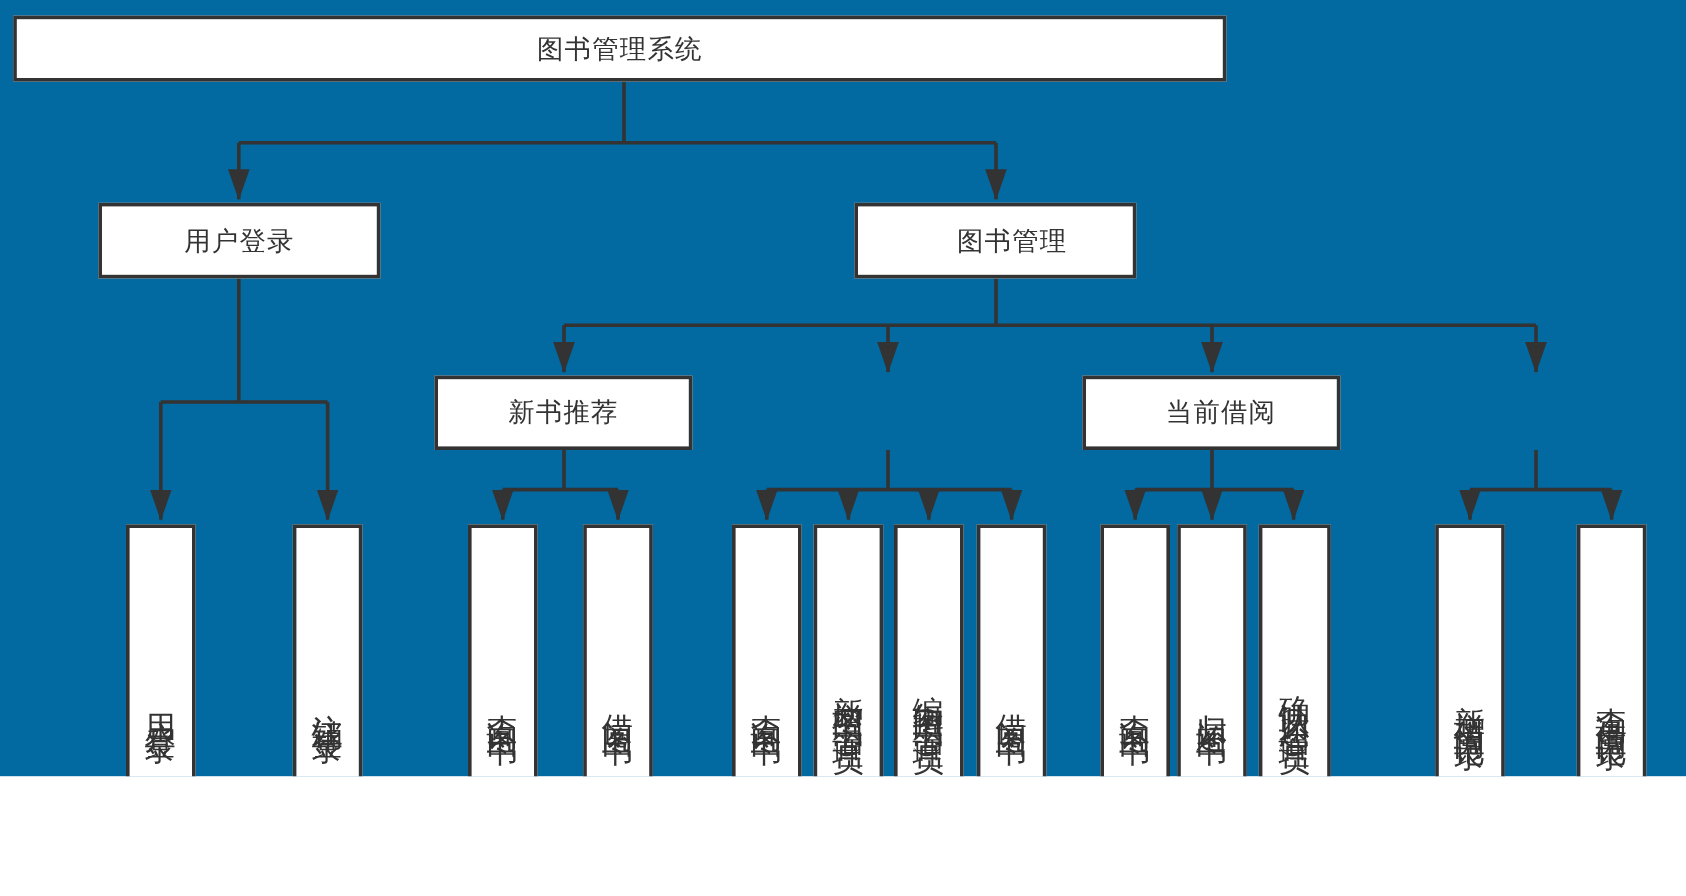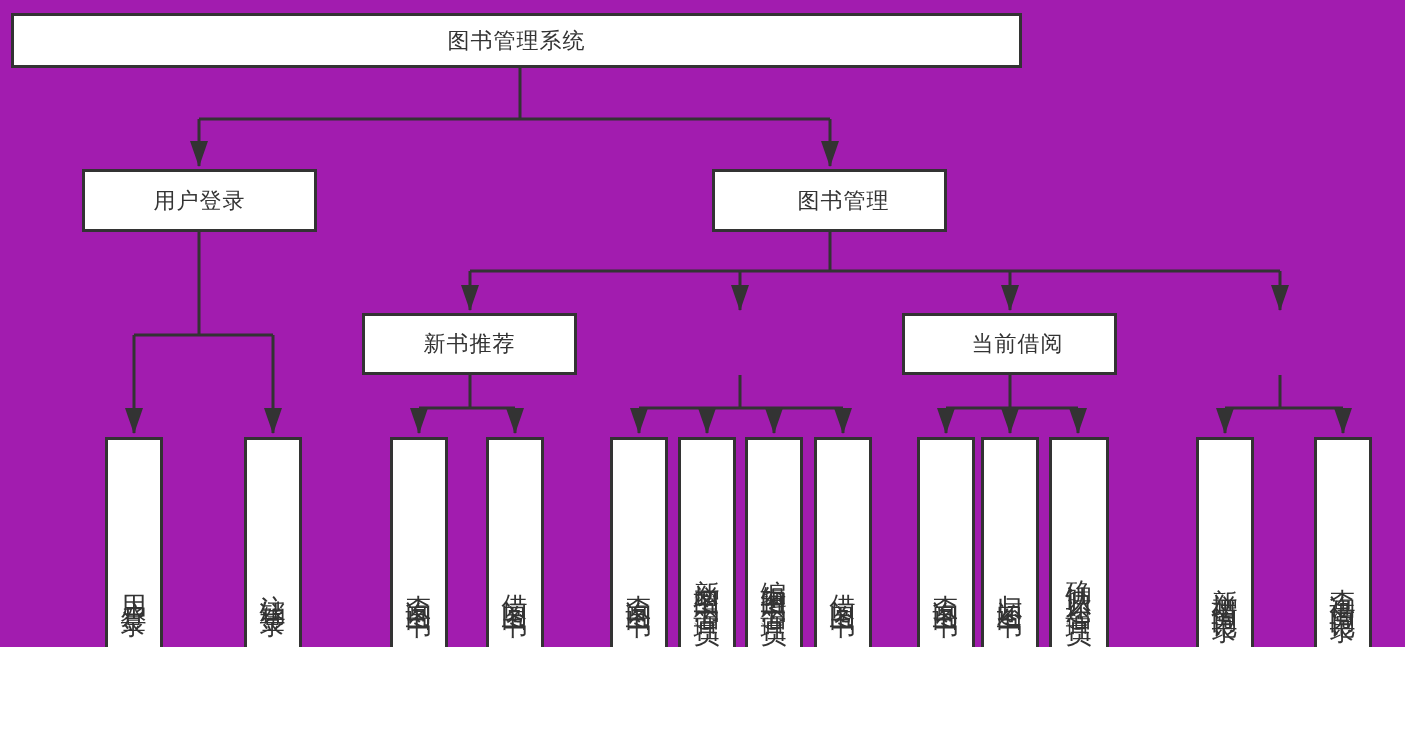--- a/index.html
+++ b/index.html
@@ -1,19 +1,19 @@
 <!DOCTYPE html>
 <html><head>
 <meta charset="utf-8">
 <style>
   html,body{margin:0;padding:0;background:#ffffff;}
   #canvas{
     position:relative;
     width:1405px;height:647px;
-    background:#a21caf;
+    background:#0369a1;
     font-family:"Liberation Sans","DejaVu Sans",sans-serif;
     overflow:hidden;
   }
   #connectors{position:absolute;left:0;top:0;width:1405px;height:747px;}
   .node{
     position:absolute;
     box-sizing:border-box;
     border:3px solid #333333;
     background:#ffffff;
     display:flex;align-items:center;justify-content:center;

